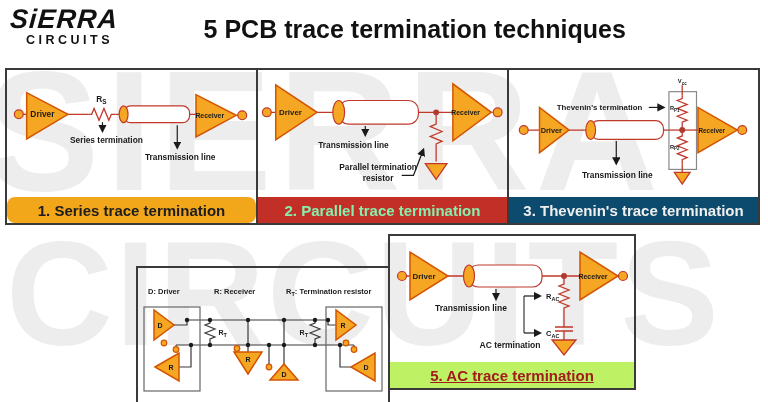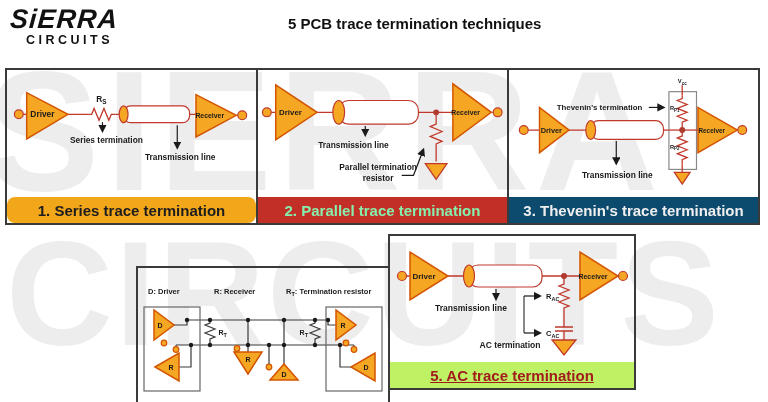--- a/index.html
+++ b/index.html
@@ -7,21 +7,21 @@
     width:768px;height:402px;background:#ffffff;overflow:hidden;position:relative;
     font-family:"Liberation Sans",sans-serif;
   }
   .wm{position:absolute;z-index:0;color:#ededed;font-weight:bold;line-height:1;white-space:nowrap;}
   #wm1{top:46px;left:-14px;font-size:170px;letter-spacing:6px;}
   #wm2{top:220px;left:6px;font-size:148px;letter-spacing:2px;}
   .header{position:relative;z-index:2;height:64px;}
   .logo{position:absolute;left:10px;top:6px;color:#111;}
   .logo-top{font-size:27px;font-weight:bold;letter-spacing:1px;line-height:1;font-style:italic;transform:skewX(-4deg);}
   .logo-bottom{font-size:12.5px;font-weight:bold;letter-spacing:3.5px;margin-left:16px;line-height:1.2;}
-  .title{position:absolute;left:54%;transform:translateX(-50%);top:15px;font-size:15px;font-weight:bold;color:#111;white-space:nowrap;}
+  .title{position:absolute;left:54%;transform:translateX(-50%);top:15px;font-size:25px;font-weight:bold;color:#111;white-space:nowrap;}
   .row-top{display:flex;margin:4px 0 0 5px;position:relative;z-index:1;}
   .row-bottom{display:flex;margin:9px 0 0 136px;position:relative;z-index:1;}
   .panel{box-sizing:border-box;border:2px solid #3a3a3a;background:transparent;display:flex;flex-direction:column;}
   .panel + .panel{margin-left:-2px;}
   .p-top{width:253px;height:157px;}
   .p4{width:254px;height:156px;margin-top:32px;}
   .p5{width:248px;height:156px;}
   .diagram{flex:1 1 auto;min-height:0;}
   .diagram svg{width:100%;height:100%;display:block;}
   .banner{flex:0 0 26px;display:flex;align-items:center;justify-content:center;

